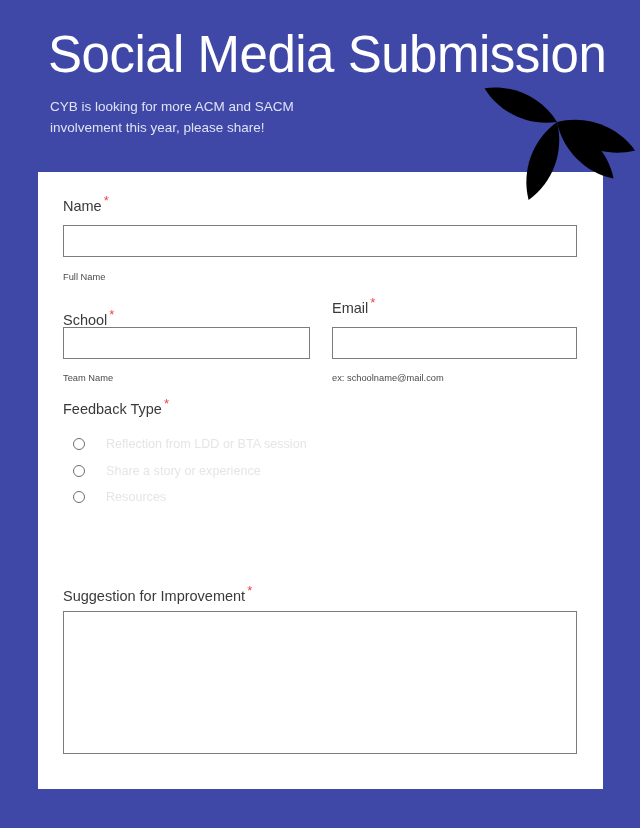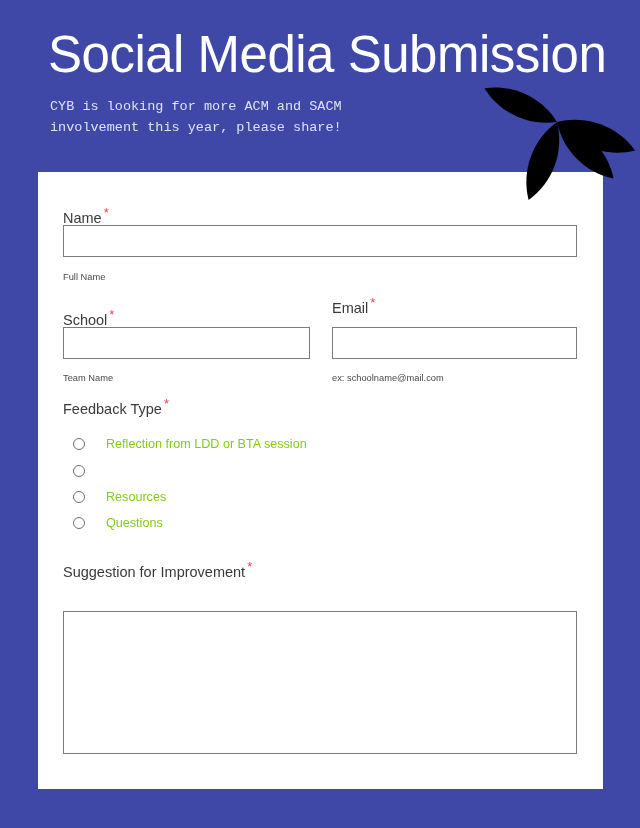--- a/index.html
+++ b/index.html
@@ -37,21 +37,20 @@
   }
   #subtitle {
     position: absolute;
     left: 38px;
     top: 96px;
     font-size: 13.5px;
     line-height: 21px;
     color: #dfe2f4;
     width: 300px;
     font-weight: 400;
-    font-family: Liberation Mono, monospace;
   }
 
   
   #flower-decoration {
     position: absolute;
     left: 473px;
     top: 38px;
     width: 167px;
     height: 170px;
     pointer-events: none;
@@ -98,21 +97,21 @@
   }
   .helper-text {
     position: absolute;
     font-size: 9.3px;
     color: #4a4a4a;
     white-space: nowrap;
     margin-top: 8px;
   }
 
   
-  #label-name   { left: 63px; top: 210px; }
+  #label-name   { left: 63px; top: 198px; }
   #input-name   { left: 63px; top: 225px; width: 514px; height: 32px; }
   #helper-name  { left: 63px; top: 264px; }
 
   
   #label-school  { left: 63px;  top: 300px; }
   #input-school  { left: 63px;  top: 327px; width: 247px; height: 32px; }
   #helper-school { left: 63px;  top: 365px; }
 
   #label-email   { left: 332px; top: 300px; }
   #input-email   { left: 332px; top: 327px; width: 245px; height: 32px; }
@@ -135,26 +134,26 @@
     width: 12px;
     height: 12px;
     border: 1.4px solid #6f6f6f;
     border-radius: 50%;
     box-sizing: border-box;
     flex: 0 0 auto;
   }
   .radio-label {
     margin-left: 21px;
     font-size: 12.6px;
-    color: #84cc16;
-    white-space: nowrap;
-  }
-
-  
-  #label-suggestion { left: 63px; top: 564px; }
+    color: #e5e5e5;
+    white-space: nowrap;
+  }
+
+  
+  #label-suggestion { left: 63px; top: 588px; }
   #input-suggestion {
     left: 63px;
     top: 611px;
     width: 514px;
     height: 143px;
     resize: none;
     padding: 7px 8px;
     line-height: 17px;
   }
 </style>
@@ -208,27 +207,24 @@
   <span>Feedback Type</span><span class="req-star">*</span>
 </div>
 
 <div id="radio-group" style="z-index:4;">
   <div class="radio-row">
     <span class="radio-circle"></span>
     <span class="radio-label">Reflection from LDD or BTA session</span>
   </div>
   <div class="radio-row">
     <span class="radio-circle"></span>
+    <span class="radio-label">Share a story or experience</span>
   </div>
   <div class="radio-row">
     <span class="radio-circle"></span>
     <span class="radio-label">Resources</span>
   </div>
-  <div class="radio-row">
-    <span class="radio-circle"></span>
-    <span class="radio-label">Questions</span>
-  </div>
 </div>
 
 <div class="field-label" id="label-suggestion" style="z-index:4;">
   <span>Suggestion for Improvement</span><span class="req-star">*</span>
 </div>
 <textarea class="text-input" id="input-suggestion" style="z-index: 4;" placeholder=""></textarea>
 
 </body></html>

